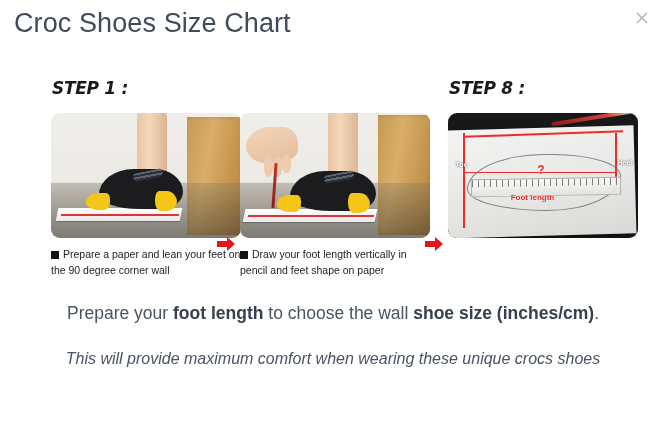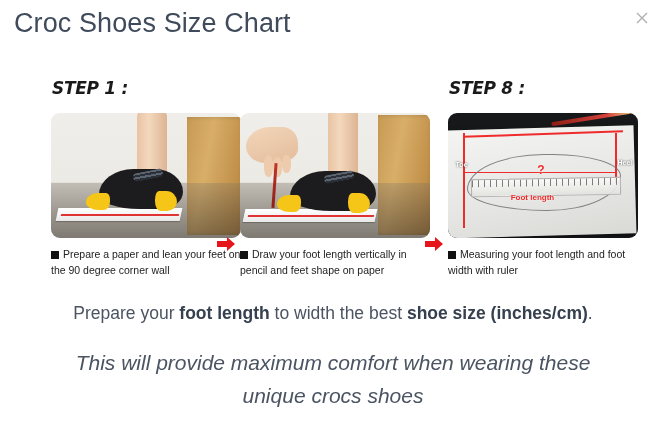--- a/index.html
+++ b/index.html
@@ -248,21 +248,21 @@
     white-space: nowrap;
   }
   .lead-line b { font-weight: 700; color: #36404f; }
 
   .sub-line {
     position: absolute;
     left: 60px;
     top: 347px;
     width: 546px;
     text-align: center;
-    font-size: 21px;
+    font-size: 16px;
     font-style: italic;
     color: #4a5462;
     line-height: 1.55;
   }
 </style>
 </head>
 <body>
 
 <div class="modal-title">Croc Shoes Size Chart</div>
 
@@ -350,21 +350,18 @@
       <div class="p3-ruler">
         <div class="p3-ticks"></div>
       </div>
 
       <div class="p3-lbl toe">Toe</div>
       <div class="p3-lbl heel">Heel</div>
       <div class="p3-lbl q">?</div>
       <div class="p3-lbl fl">Foot length</div>
     </div>
 
-    <div class="caption">
-      <span class="bullet"></span><span>Measuring your foot length and foot width with ruler</span>
-    </div>
   </div>
 </div>
 
-<div class="lead-line"><span>Prepare your </span><b>foot length</b><span> to width the best </span><b>shoe size (inches/cm)</b><span>.</span></div>
+<div class="lead-line"><span>Prepare your </span><b>foot length</b><span> to choose the wall </span><b>shoe size (inches/cm)</b><span>.</span></div>
 
 <div class="sub-line">This will provide maximum comfort when wearing these unique crocs shoes</div>
 
 </body></html>

